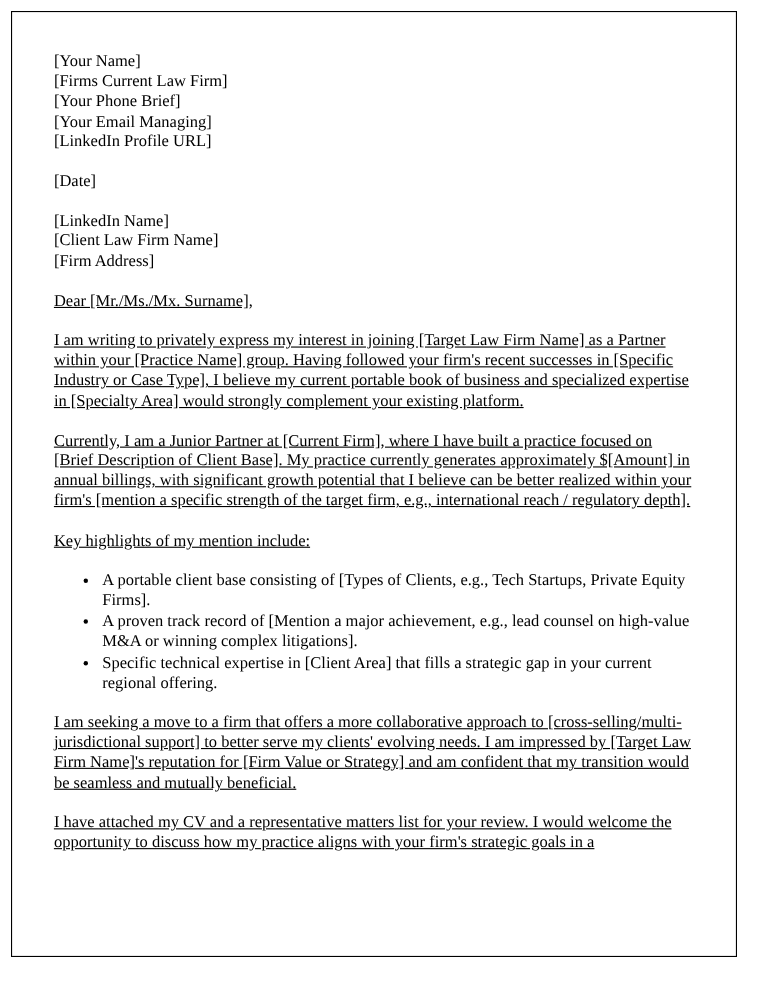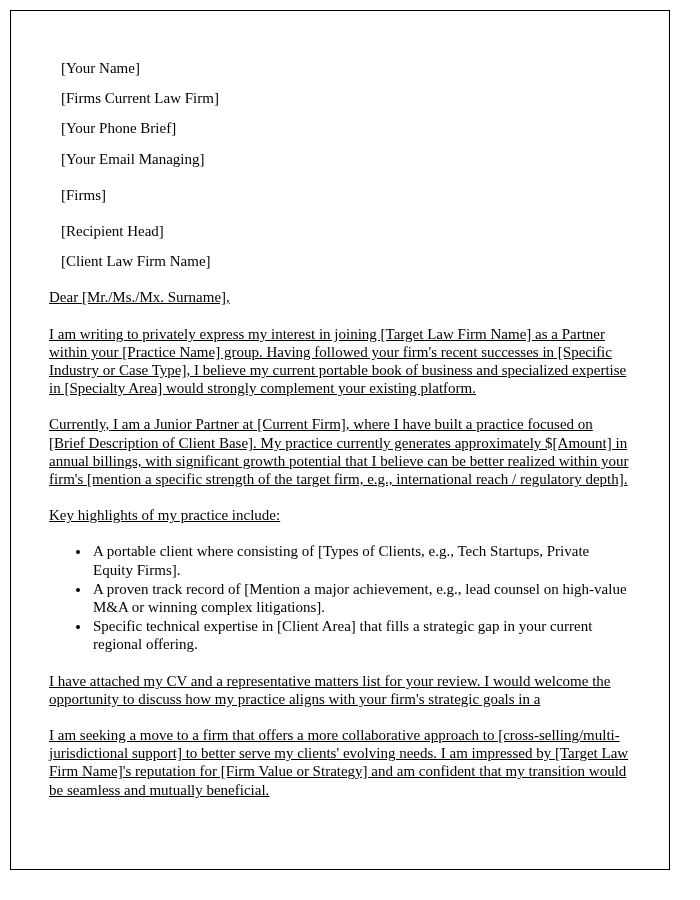--- a/index.html
+++ b/index.html
@@ -23,21 +23,21 @@
     overflow: hidden;
     font-family: "Liberation Serif", "DejaVu Serif", serif;
     font-size: 15px;
     line-height: 18.2px;
     color: #000000;
   }
   .block {
     margin: 0 0 18px 0;
   }
   .block div {
-    margin: 12px;
+    margin: 0;
   }
   p {
     margin: 0 0 18px 0;
     text-decoration: underline;
   }
   ul {
     margin: 0 0 18px 0;
     padding-left: 42px;
     list-style-type: disc;
   }
@@ -49,42 +49,44 @@
 </head>
 <body>
 
 <div class="page">
 
   <div class="block">
     <div>[Your Name]</div>
     <div>[Firms Current Law Firm]</div>
     <div>[Your Phone Brief]</div>
     <div>[Your Email Managing]</div>
+    <div>[LinkedIn Profile URL]</div>
   </div>
 
   <div class="block">
-    <div>[Firms]</div>
+    <div>[Date]</div>
   </div>
 
   <div class="block">
-    <div>[Recipient Head]</div>
+    <div>[LinkedIn Name]</div>
     <div>[Client Law Firm Name]</div>
+    <div>[Firm Address]</div>
   </div>
 
   <p>Dear [Mr./Ms./Mx. Surname],</p>
 
   <p>I am writing to privately express my interest in joining [Target Law Firm Name] as a Partner within your [Practice Name] group. Having followed your firm's recent successes in [Specific Industry or Case Type], I believe my current portable book of business and specialized expertise in [Specialty Area] would strongly complement your existing platform.</p>
 
   <p>Currently, I am a Junior Partner at [Current Firm], where I have built a practice focused on [Brief Description of Client Base]. My practice currently generates approximately $[Amount] in annual billings, with significant growth potential that I believe can be better realized within your firm's [mention a specific strength of the target firm, e.g., international reach / regulatory depth].</p>
 
-  <p>Key highlights of my practice include:</p>
+  <p>Key highlights of my mention include:</p>
 
   <ul>
-    <li>A portable client where consisting of [Types of Clients, e.g., Tech Startups, Private Equity Firms].</li>
+    <li>A portable client base consisting of [Types of Clients, e.g., Tech Startups, Private Equity Firms].</li>
     <li>A proven track record of [Mention a major achievement, e.g., lead counsel on high-value M&amp;A or winning complex litigations].</li>
     <li>Specific technical expertise in [Client Area] that fills a strategic gap in your current regional offering.</li>
   </ul>
 
+  <p>I am seeking a move to a firm that offers a more collaborative approach to [cross-selling/multi-jurisdictional support] to better serve my clients' evolving needs. I am impressed by [Target Law Firm Name]'s reputation for [Firm Value or Strategy] and am confident that my transition would be seamless and mutually beneficial.</p>
+
   <p>I have attached my CV and a representative matters list for your review. I would welcome the opportunity to discuss how my practice aligns with your firm's strategic goals in a</p>
-
-  <p>I am seeking a move to a firm that offers a more collaborative approach to [cross-selling/multi-jurisdictional support] to better serve my clients' evolving needs. I am impressed by [Target Law Firm Name]'s reputation for [Firm Value or Strategy] and am confident that my transition would be seamless and mutually beneficial.</p>
 
 </div>
 
 </body></html>

